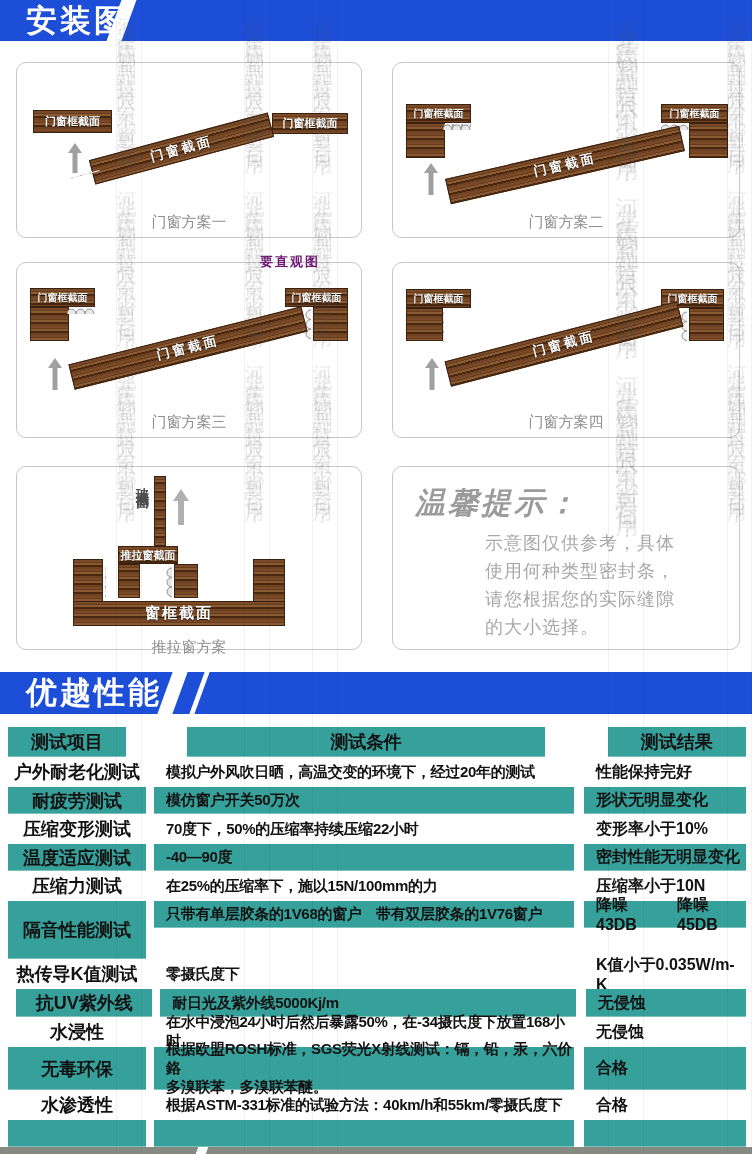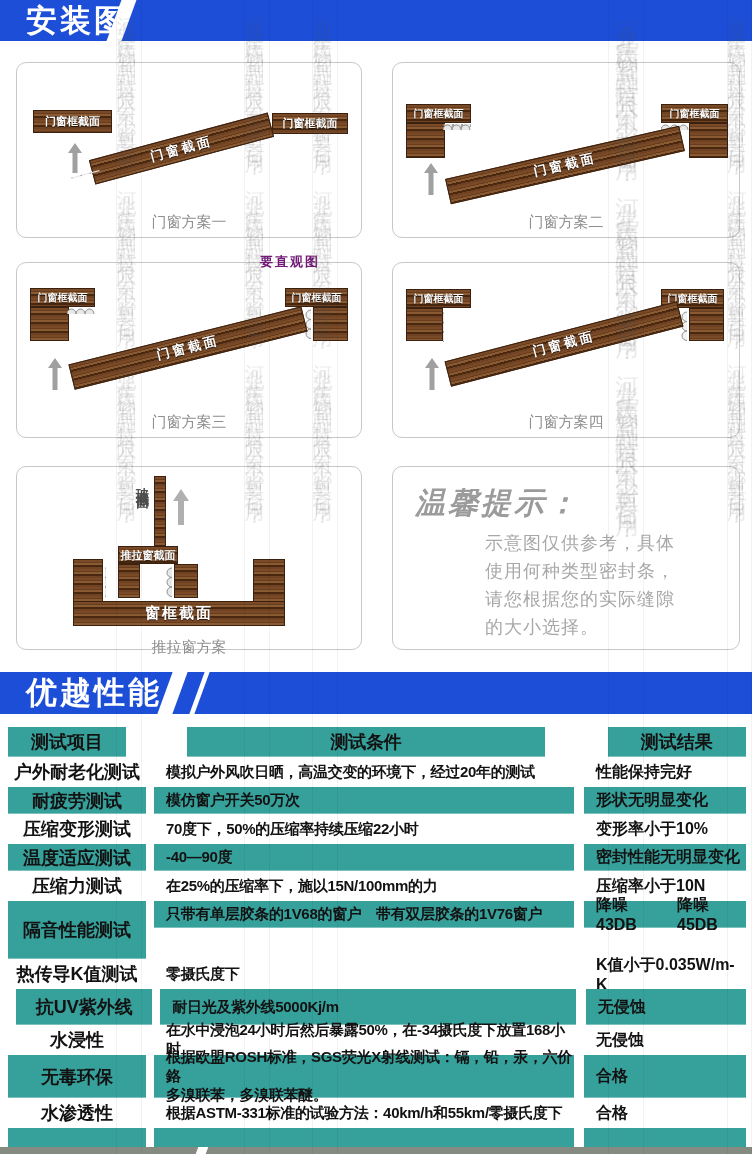--- a/index.html
+++ b/index.html
@@ -250,21 +250,21 @@
           <div class="cell c3 subcell teal">降噪45DB</div>
         </div>
       </div>
       <div class="trow" style="height: 30px;">
         <div class="cell c1">热传导K值测试</div>
         <div class="cell g1"></div>
         <div class="cell c2">零摄氏度下</div>
         <div class="cell g2"></div>
         <div class="cell c3">K值小于0.035W/m-K</div>
       </div>
-      <div class="trow" style="height: 36px; padding-left: 8px;">
+      <div class="trow" style="height: 28px; padding-left: 8px;">
         <div class="cell c1 teal">抗UV紫外线</div>
         <div class="cell g1"></div>
         <div class="cell c2 teal">耐日光及紫外线5000Kj/m</div>
         <div class="cell g2"></div>
         <div class="cell c3 teal">无侵蚀</div>
       </div>
       <div class="trow" style="height: 30px;">
         <div class="cell c1">水浸性</div>
         <div class="cell g1"></div>
         <div class="cell c2">在水中浸泡24小时后然后暴露50%，在-34摄氏度下放置168小时</div>

